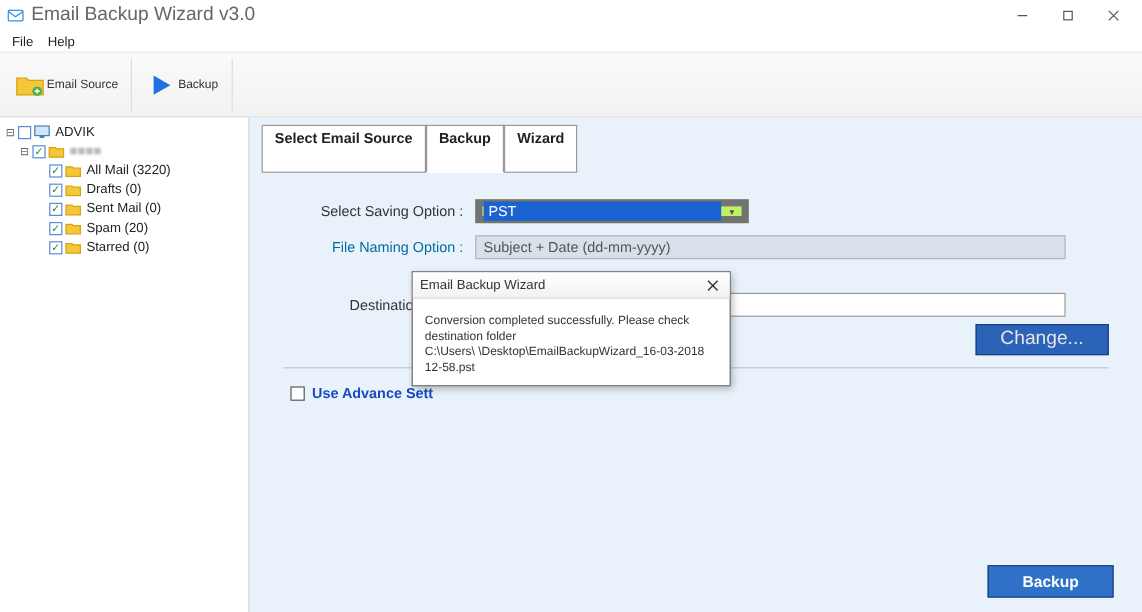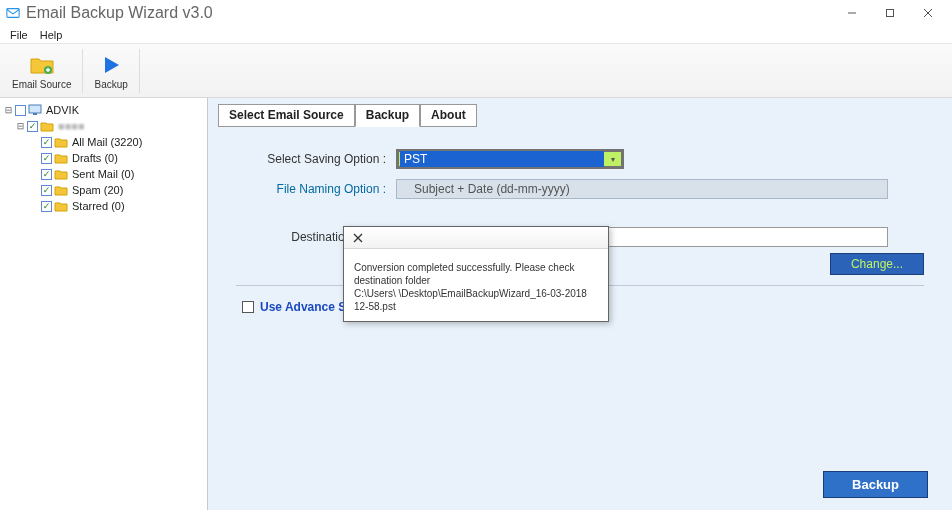--- a/index.html
+++ b/index.html
@@ -11,21 +11,21 @@
 .titlebar .title { color: #666; font-size: 16px; flex: 1; }
 .titlebar .win-controls { display: flex; gap: 18px; padding-right: 8px; }
 .titlebar .win-btn { width: 20px; height: 20px; display: flex; align-items: center; justify-content: center; color: #555; cursor: default; font-size: 10px; }
 
 
 .menubar { height: 18px; display: flex; align-items: center; padding: 0 4px; gap: 0; border-bottom: 1px solid #e8e8e8; }
 .menubar .menu-item { font-size: 11px; color: #222; padding: 2px 6px; cursor: default; }
 
 
 .toolbar { height: 54px; background: linear-gradient(#fafafa,#f2f2f2); border-bottom: 1px solid #d8d8d8; display: flex; align-items: center; padding: 2px 6px; gap: 2px; }
-.tool-btn { display: flex; flex-direction: column; align-items: center; padding: 3px 6px; gap: 1px; cursor: default; }
+.tool-btn { display: flex; flex-direction: row; align-items: center; padding: 3px 6px; gap: 1px; cursor: default; }
 .tool-btn .tico { width: 26px; height: 26px; display: flex; align-items: center; justify-content: center; }
 .tool-btn .lbl { font-size: 10px; color: #333; }
 .tool-sep { width: 1px; height: 44px; background: #ddd; margin: 0 3px; }
 
 
 .main { display: flex; height: calc(510px - 26px - 18px - 54px); }
 .sidebar { width: 208px; border-right: 1px solid #c9c9c9; background: #fff; padding: 4px 2px; overflow: hidden; }
 .content { flex: 1; background: #e9f2fb; position: relative; padding: 0; }
 
 
@@ -36,36 +36,36 @@
 .tglyph { width: 9px; text-align: center; color: #666; font-size: 9px; }
 .chk { width: 11px; height: 11px; border: 1px solid #5a8bd6; background: #fff; position: relative; display: inline-flex; align-items: center; justify-content: center; }
 .chk::after { content: "✓"; font-size: 9px; color: #2e7d32; line-height: 1; }
 .chk.blank::after { content: ""; }
 .folder-ico { width: 14px; height: 12px; display: inline-flex; align-items: center; justify-content: center; }
 .node-text { padding-left: 2px; }
 .blurtxt { color: #bbb; filter: blur(1px); }
 
 
 .tabs { display: flex; gap: 0; padding: 6px 0 0 10px; }
-.tab { background: #fff; border: 1px solid #999; border-bottom: 1px solid #999; padding: 3px 10px 4px; font-size: 12px; font-weight: bold; color: #222; cursor: default; }
+.tab { background: #fff; border: 1px solid #999; border-bottom: 1px solid #999; padding: 3px 10px 21px; font-size: 12px; font-weight: bold; color: #222; cursor: default; }
 .tab.active { border-bottom: 1px solid #fff; position: relative; z-index: 2; }
 
 
 .form-area { padding: 22px 28px 10px 28px; }
 .form-row { display: flex; align-items: center; margin-bottom: 10px; }
 .form-label { width: 160px; text-align: right; padding-right: 10px; font-size: 12px; color: #333; }
 .form-label.muted { color: #0369a1; }
 select.input, input.input { font-size: 12px; height: 20px; border: 1px solid #999; background: #fff; padding: 0 4px; }
 .select-wrap { position: relative; display: inline-block; }
-.select-wrap .sel-display { width: 228px; height: 20px; border: 3px solid #737373; background: #bef264; display: flex; align-items: center; }
+.select-wrap .sel-display { width: 228px; height: 20px; border: 6px solid #737373; background: #bef264; display: flex; align-items: center; }
 .select-wrap .sel-val { flex:1; background:#1a63d1; color:#fff; padding: 1px 4px; margin:1px; font-size:12px; }
 .select-wrap .sel-arrow { width: 16px; text-align: center; font-size: 8px; color: #555; }
-.naming-display { width: 492px; height: 20px; border: 1px solid #a9b8c8; background: #d8e1ea; color: #555; display: flex; align-items: center; padding: 0 17px; font-size: 12px; }
+.naming-display { width: 492px; height: 20px; border: 1px solid #a9b8c8; background: #d8e1ea; color: #555; display: flex; align-items: center; padding: 0 6px; font-size: 12px; }
 .dest-input { width: 492px; height: 22px; border: 1px solid #7e9bc4; background: #fff; }
-.btn { border: 1px solid #1b3e7b; background: #2a63b8; color: #bef264; font-size: 12px; padding: 3px 20px; cursor: default; margin-left: 47px; }
+.btn { border: 1px solid #1b3e7b; background: #2a63b8; color: #e5e5e5; font-size: 16px; padding: 3px 20px; cursor: default; margin-left: 47px; }
 .right-align { display:flex; justify-content:flex-end; }
 .hr { height:1px; background:#bcc9da; margin: 10px 0 14px; }
 
 .adv-row { display:flex; align-items:center; gap:6px; padding-left: 6px; }
 .adv-row .chkbox { width:12px; height:12px; border:1px solid #555; background:#fff; }
 .adv-label { color:#1a4ac0; font-weight:bold; font-size:12px; }
 
 .backup-btn { position:absolute; right: 24px; bottom: 12px; border: 1px solid #1b3e7b; background: #2f70c9; color:#fff; font-weight:bold; font-size:13px; padding: 5px 28px; }
 
 
@@ -214,21 +214,21 @@
           </span>
         <span class="node-text">Starred (0)</span>
       </div>
     </div>
   </div>
 
   <div class="content">
     <div class="tabs">
       <div class="tab">Select Email Source</div>
       <div class="tab active">Backup</div>
-      <div class="tab">About</div>
+      <div class="tab">Wizard</div>
     </div>
 
     <div class="form-area">
 
       <div class="form-row">
         <div class="form-label">Select Saving Option  :</div>
         <div class="select-wrap">
           <div class="sel-display">
             <span class="sel-val">PST</span>
             <span class="sel-arrow">▾</span>
@@ -265,20 +265,21 @@
       </div>
 
     </div>
 
     <button class="backup-btn">Backup</button>
   </div>
 </div>
 
 <div class="modal">
   <div class="modal-title">
+    <span class="mt">Email Backup Wizard</span>
     <span class="modal-close">
       <svg width="10" height="10" viewBox="0 0 10 10">
           <line x1="1" y1="1" x2="9" y2="9" stroke="#333" stroke-width="1.2"></line>
           <line x1="9" y1="1" x2="1" y2="9" stroke="#333" stroke-width="1.2"></line>
         </svg>
     </span>
   </div>
   <div class="modal-body">
     <div>Conversion completed successfully. Please check destination folder</div>
     <div class="line2">

